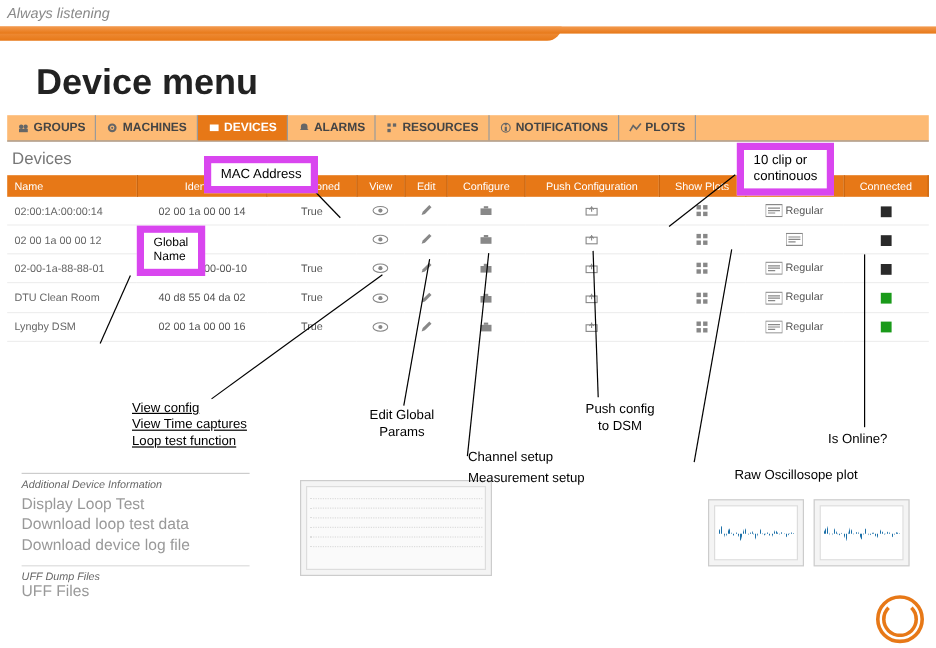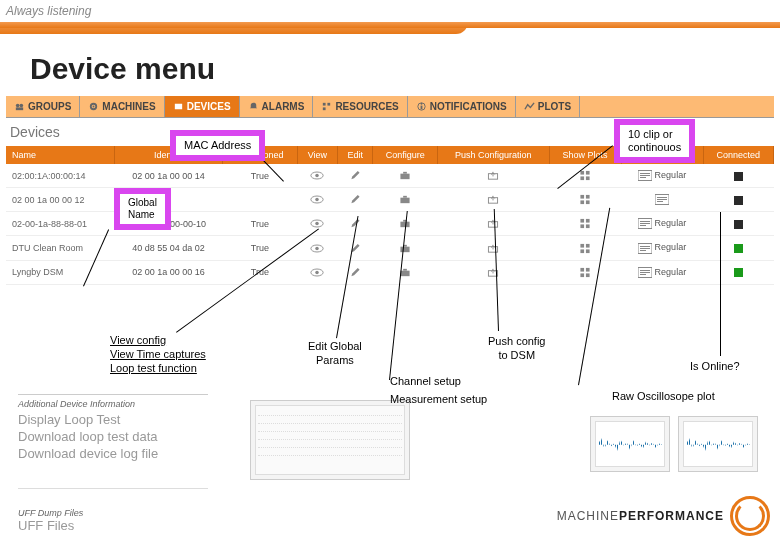--- a/index.html
+++ b/index.html
@@ -50,21 +50,21 @@
     display: flex; align-items: center; justify-content: center; }
   .logo-roundel::before { content: ''; width: 24px; height: 24px; border: 3px solid #e77817;
     border-top-color: transparent; border-radius: 50%; }
   .logo-text { font-size: 12px; color: #555; letter-spacing: 1px; }
   .logo-text b { color: #222; }
 
   .addl-panel { position: absolute; left: 18px; top: 394px; width: 190px; font-size: 9px; color: #888;
     border-top: 1px solid #ccc; padding-top: 4px; z-index: 2; }
   .addl-panel .hdr { color: #666; font-style: italic; margin-bottom: 3px; }
   .addl-panel .lnk { color: #999; font-size: 13px; line-height: 1.3; }
-  .addl-panel .sub { margin-top: 25px; font-style: italic; color: #666; border-top: 1px solid #ddd; padding-top: 19px; }
+  .addl-panel .sub { margin-top: 8px; font-style: italic; color: #666; border-top: 1px solid #ddd; padding-top: 3px; }
 
   .screenshot { position: absolute; background: #f4f4f4; border: 1px solid #ccc; z-index: 1; }
   .screenshot.cfg { left: 250px; top: 400px; width: 160px; height: 80px; }
   .screenshot.plot1 { left: 590px; top: 416px; width: 80px; height: 56px; }
   .screenshot.plot2 { left: 678px; top: 416px; width: 80px; height: 56px; }
   .screenshot .mini { background: #fff; margin: 4px; height: calc(100% - 8px); border: 1px solid #ddd;
     position: relative; overflow: hidden; }
   .wave { position: absolute; left: 2px; right: 2px; top: 50%; height: 1px; }
   .wave::before { content: ''; position: absolute; inset: -10px 0; background:
     repeating-linear-gradient(90deg, transparent 0 1px, #1a6fa8 1px 2px);
@@ -379,17 +379,14 @@
       <div class="wave"></div>
     </div>
   </div>
 <div class="screenshot plot2">
     <div class="mini">
       <div class="wave"></div>
     </div>
   </div>
 
 <div class="footer">
-  <span class="logo-text">
-    <span>MACHINE</span><b>PERFORMANCE</b>
-  </span>
   <span class="logo-roundel"></span>
 </div>
 
 </body></html>

